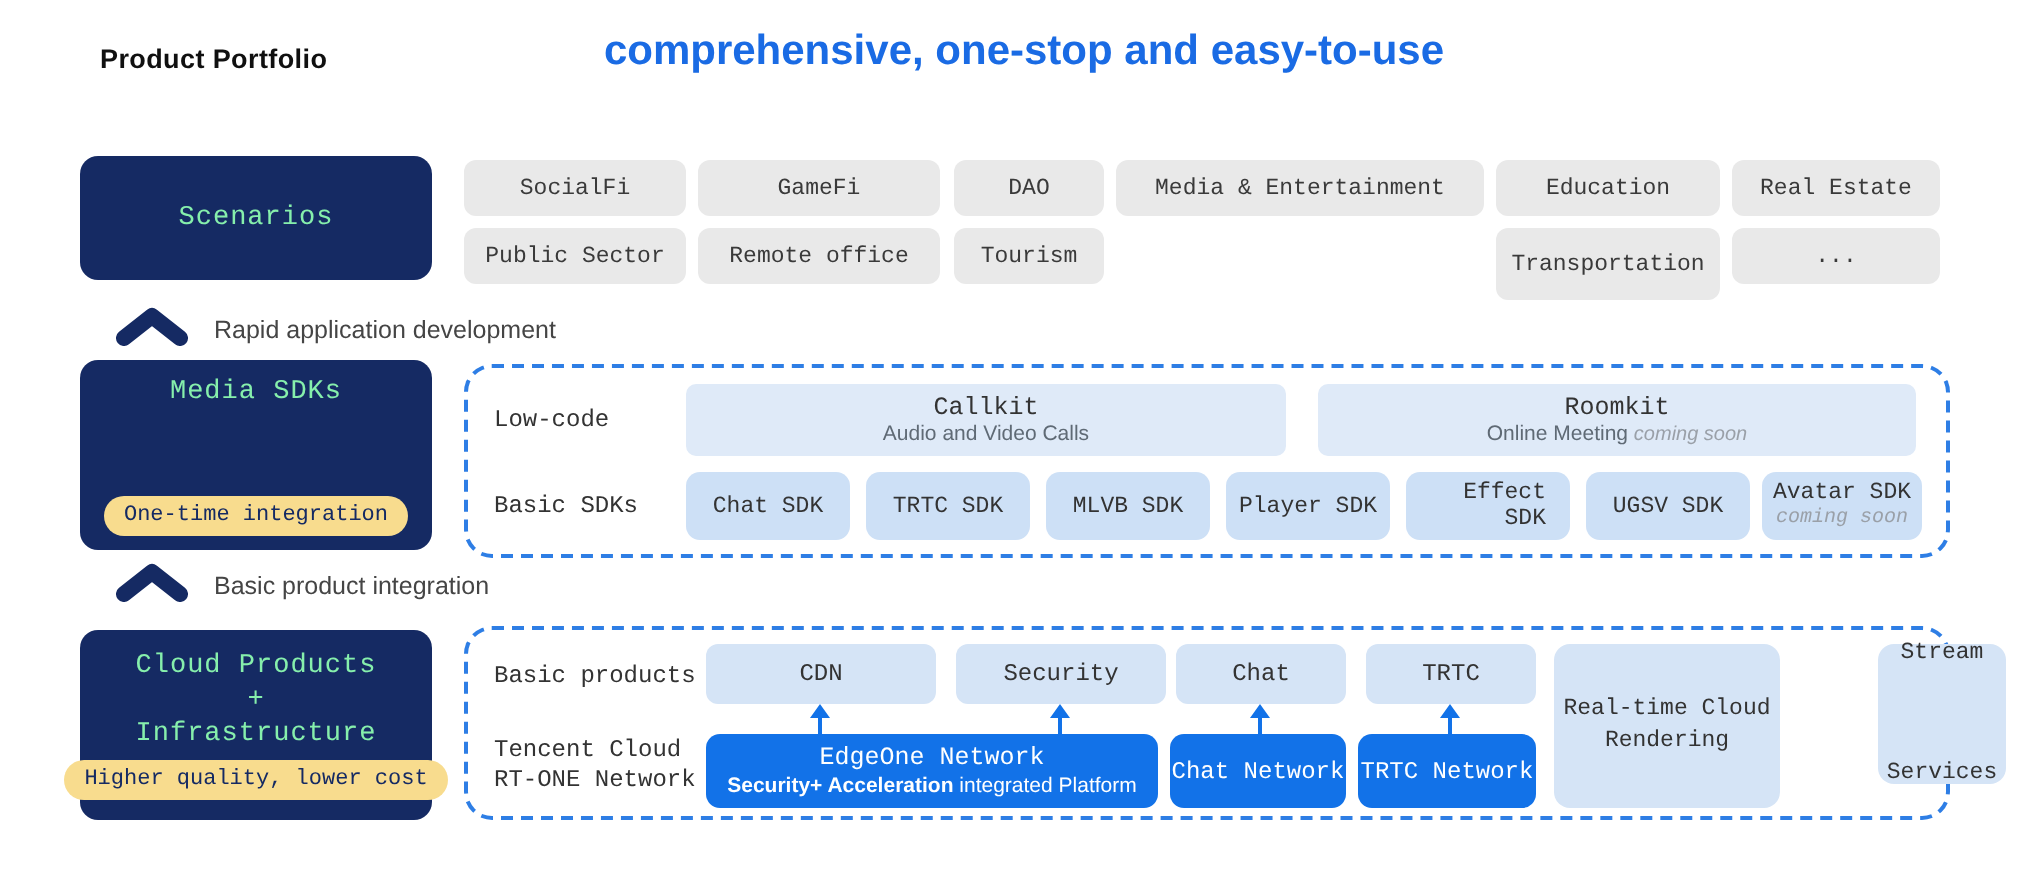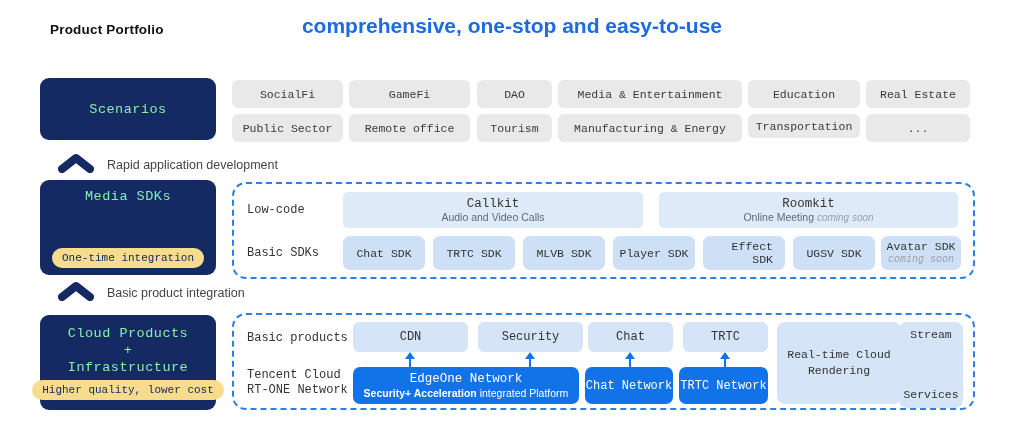--- a/index.html
+++ b/index.html
@@ -68,22 +68,21 @@
   <div class="abs pill-gray mono" style="left:232px;top:80px;width:111px;height:28px;">SocialFi</div>
   <div class="abs pill-gray mono" style="left:349px;top:80px;width:121px;height:28px;">GameFi</div>
   <div class="abs pill-gray mono" style="left:477px;top:80px;width:75px;height:28px;">DAO</div>
   <div class="abs pill-gray mono" style="left:558px;top:80px;width:184px;height:28px;">Media &amp; Entertainment</div>
   <div class="abs pill-gray mono" style="left:748px;top:80px;width:112px;height:28px;">Education</div>
   <div class="abs pill-gray mono" style="left:866px;top:80px;width:104px;height:28px;">Real Estate</div>
 
   <div class="abs pill-gray mono" style="left:232px;top:114px;width:111px;height:28px;">Public Sector</div>
   <div class="abs pill-gray mono" style="left:349px;top:114px;width:121px;height:28px;">Remote office</div>
   <div class="abs pill-gray mono" style="left:477px;top:114px;width:75px;height:28px;">Tourism</div>
-  <div class="abs pill-gray mono" style="left:558px;top:114px;width:184px;height:28px;">Manufacturing &amp; Energy</div>
-  <div class="abs pill-gray mono" style="left:748px;top:114px;width:112px;height:24px;">Transportation</div>
+  <div class="abs pill-gray mono" style="left:748px;top:114px;width:112px;height:36px;">Transportation</div>
   <div class="abs pill-gray mono" style="left:866px;top:114px;width:104px;height:28px;">...</div>
 
   <svg class="abs chev" style="left:58px;top:153px;" width="36" height="20" viewBox="0 0 36 20">
     <path d="M4 16 L18 5 L32 16" fill="none" stroke="#152a63" stroke-width="8" stroke-linecap="round" stroke-linejoin="round"></path>
   </svg>
   <div class="abs connector-label" style="left:107px;top:158px;">Rapid application development</div>
 
   <div class="abs navy-box" style="left:40px;top:180px;width:176px;height:95px;gap:36px;">
     <div class="nb-label mono">Media SDKs</div>
     <div class="badge mono">One-time integration</div>
@@ -153,22 +152,22 @@
   </div>
 
   <div class="abs box-bright" style="left:353px;top:367px;width:226px;height:37px;">
     <div class="bb-title mono">EdgeOne Network</div>
     <div class="bb-sub"><b>Security+ Acceleration</b><span> integrated Platform</span></div>
   </div>
 
   <div class="abs box-bright net-pill mono" style="left:585px;top:367px;width:88px;height:37px;">Chat Network</div>
   <div class="abs box-bright net-pill mono" style="left:679px;top:367px;width:89px;height:37px;">TRTC Network</div>
 
-  <div class="abs box-side mono" style="left:777px;top:322px;width:124px;height:82px;">
+  <div class="abs box-side mono" style="left:777px;top:322px;width:113px;height:82px;">
     <div>Real-time Cloud</div>
     <div>Rendering</div>
   </div>
-  <div class="abs box-side mono" style="left:899px;top:322px;width:64px;height:86px;gap:44px;">
+  <div class="abs box-side mono" style="left:939px;top:322px;width:64px;height:70px;gap:44px;">
     <div>Stream</div>
     <div>Services</div>
   </div>
 
 </div>
 
 </body></html>

